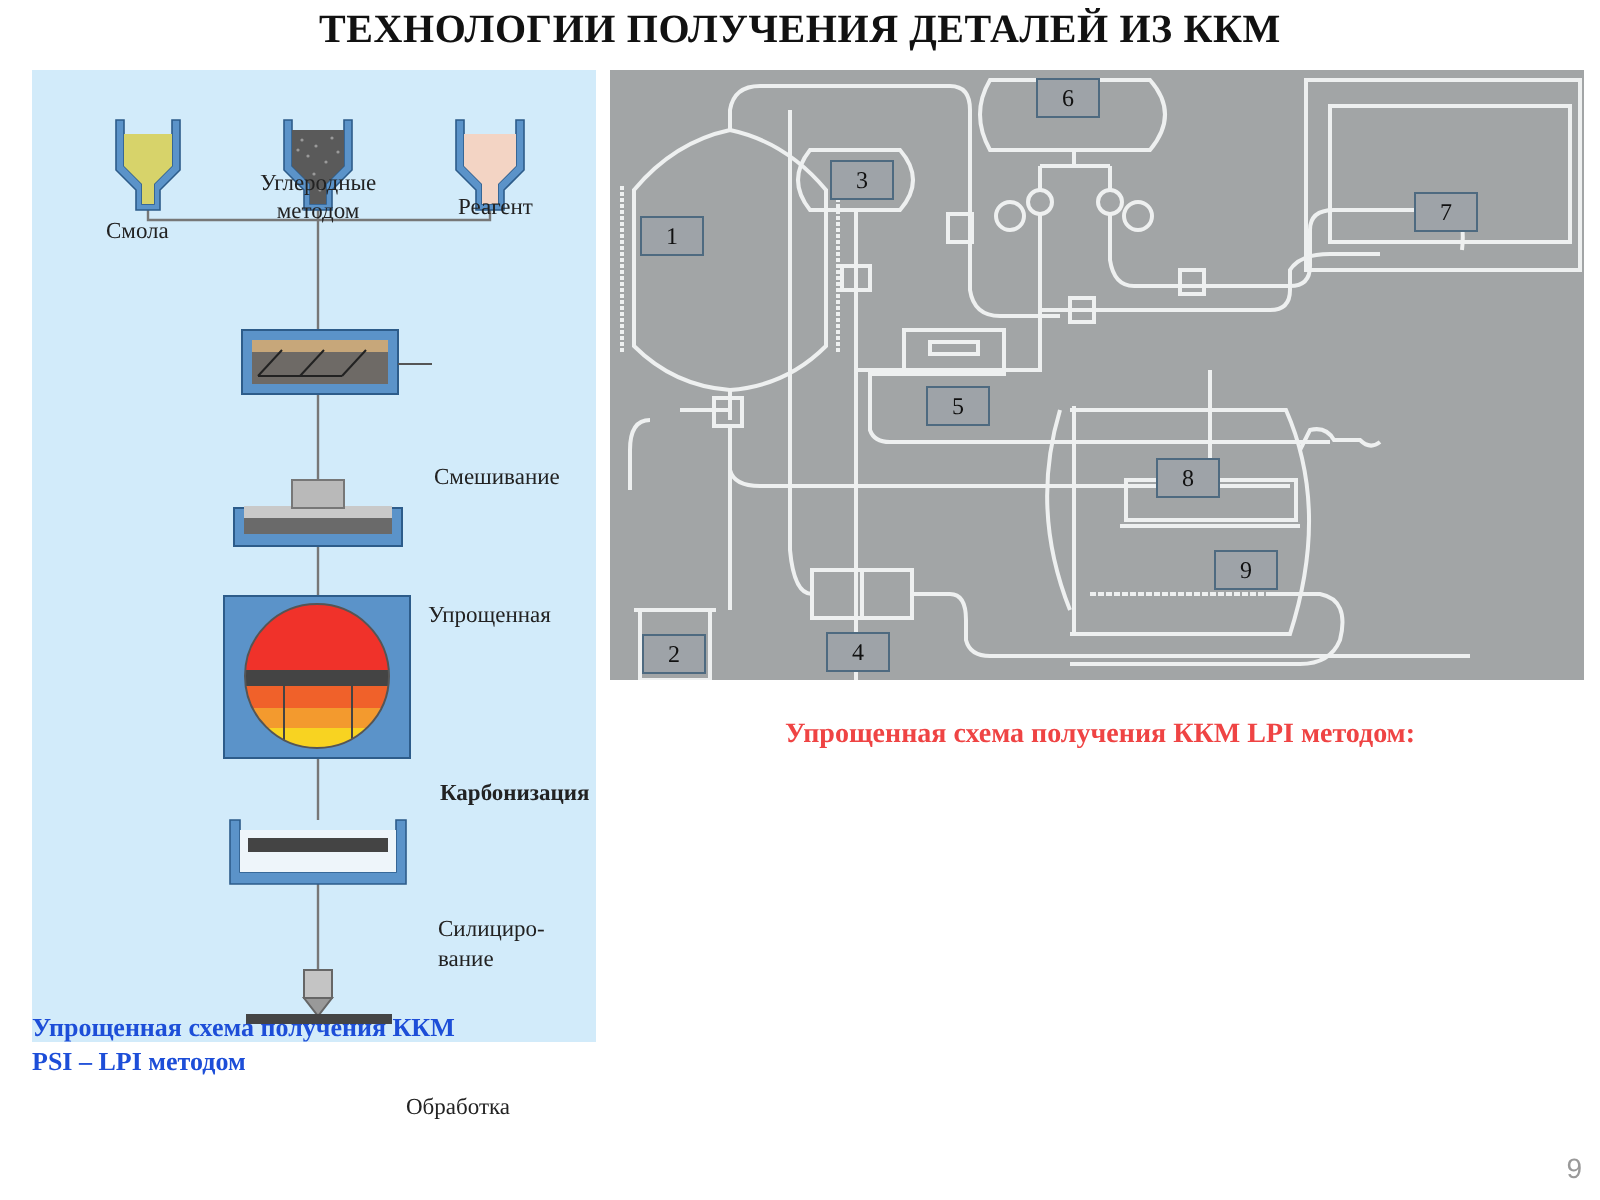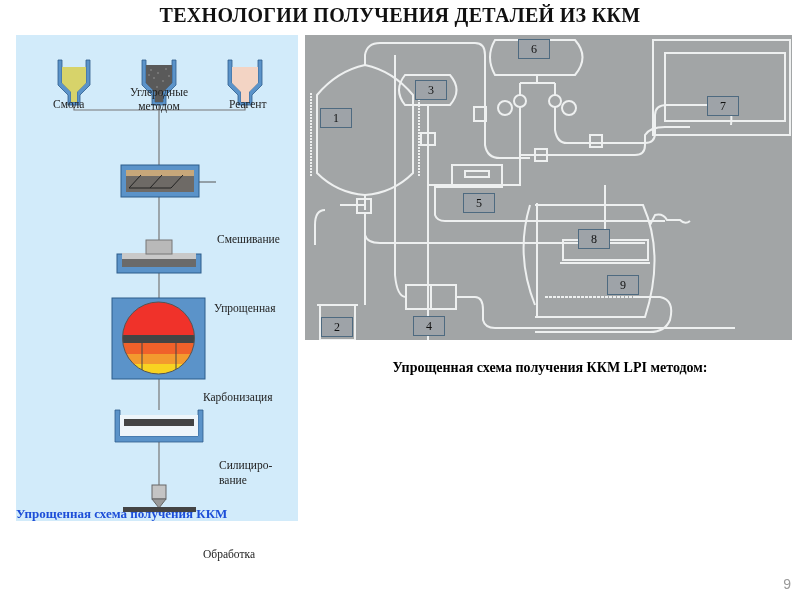--- a/index.html
+++ b/index.html
@@ -11,21 +11,21 @@
   .left-panel svg { position:absolute; left:0; top:0; }
   .lbl { position:absolute; font-size:11.5px; color:#222; white-space:nowrap;margin-top:47px; }
   .lbl.c { text-align:center; }
   .left-caption { position:absolute; left:16px; width:282px; top:505px; text-align:left;
                   font-weight:bold; font-size:13px; line-height:17px; color:#1d4ed8; }
   .right-panel { position:absolute; left:305px; top:35px; width:487px; height:305px; background:#a2a5a6; }
   .right-panel svg { position:absolute; left:0; top:0; }
   .num { position:absolute; width:30px; height:18px; border:1.5px solid #4e6a80; background:#9ea3a8;
          font-size:12px; text-align:center; line-height:18px; color:#111; }
   .right-caption { position:absolute; left:308px; width:484px; top:359px; text-align:center;
-                   font-weight:bold; font-size:14px; line-height:18.5px; color:#000000; }
+                   font-weight:bold; font-size:14px; line-height:18.5px; color:#ef4444; }
   .page-num { position:absolute; right:9px; top:576px; font-family:"Liberation Sans",sans-serif;
               font-size:14px; color:#999; }
 </style>
 </head>
 <body>
 
 <div class="title">ТЕХНОЛОГИИ  ПОЛУЧЕНИЯ ДЕТАЛЕЙ ИЗ ККМ</div>
 
 <div class="left-panel">
   <svg width="282" height="486" viewBox="0 0 282 486">
@@ -111,38 +111,39 @@
       <rect x="108" y="384" width="70" height="7" fill="#444"></rect>
     </g>
 
     <g>
       <rect x="136" y="450" width="14" height="14" fill="#c4c4c4" stroke="#666"></rect>
       <path d="M136,464 L150,464 L143,473 Z" fill="#999" stroke="#666"></path>
       <rect x="107" y="472" width="73" height="5" fill="#444"></rect>
     </g>
   </svg>
 
-  <div class="lbl" style="left:37px;top:16px;">Смола</div>
+  <div class="lbl" style="left:37px;top:28px;">Смола</div>
   <div class="lbl c" style="left:96px;top:3px;width:94px;line-height:14px;">
     <div>Углеродные</div>
     <div>методом</div>
   </div>
   <div class="lbl" style="left:213px;top:16px;">Реагент</div>
   <div class="lbl" style="left:201px;top:151px;font-family:Liberation Serif, serif;">Смешивание</div>
   <div class="lbl" style="left:198px;top:220px;">Упрощенная</div>
-  <div class="lbl" style="left:187px;top:309px;">Карбонизация</div>
+  <div class="lbl" style="left:204px;top:309px;font-weight:bold;">Карбонизация</div>
   <div class="lbl" style="left:203px;top:376px;line-height:15px;">
     <div>Силициро-</div>
     <div>вание</div>
   </div>
   <div class="lbl" style="left:187px;top:466px;">Обработка</div>
 </div>
 
 <div class="left-caption">
   <div>Упрощенная схема получения ККМ</div>
+  <div>PSI – LPI методом</div>
 </div>
 
 <div class="right-panel">
   <svg width="487" height="305" viewBox="0 0 487 305">
     <g stroke="#eef0f0" stroke-width="2" fill="none">
 
       <path d="M12,60 Q32,36 60,30 Q88,36 108,60 L108,138 Q88,158 60,160 Q32,158 12,138 Z"></path>
       <line x1="6" y1="58" x2="6" y2="142" stroke-dasharray="2,1"></line>
       <line x1="114" y1="58" x2="114" y2="142" stroke-dasharray="2,1"></line>
       <path d="M60,30 L60,20 Q62,8 75,8 L170,8 Q180,8 180,20 L180,110 Q182,123 195,123 L225,123"></path>

